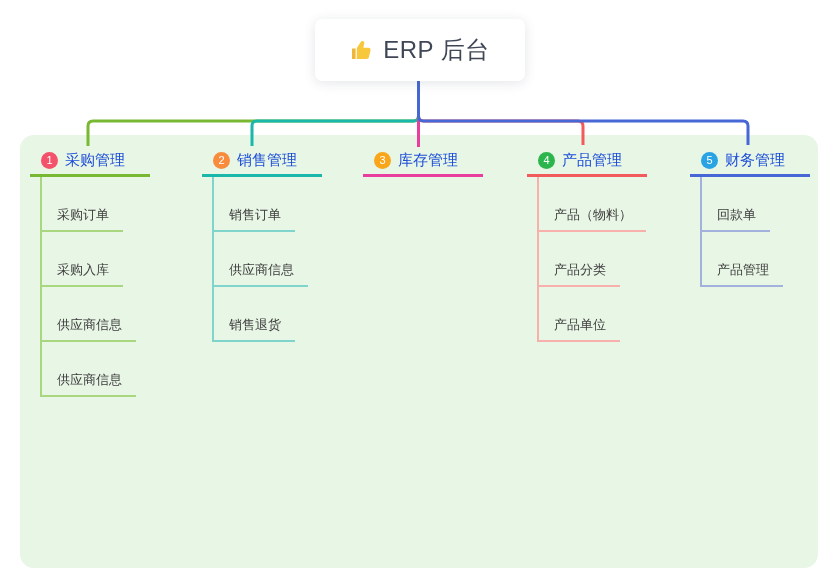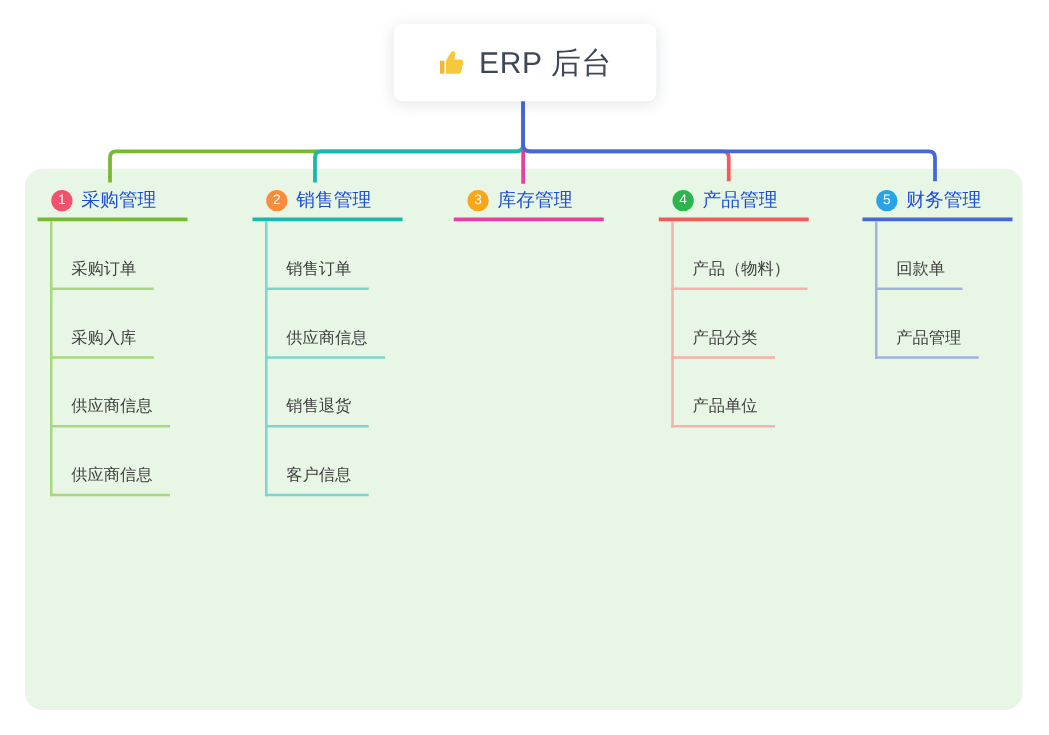--- a/index.html
+++ b/index.html
@@ -90,23 +90,20 @@
     <div class="children">
       <div class="child">
           <span class="child-label">销售订单</span>
         </div>
       <div class="child">
           <span class="child-label">供应商信息</span>
         </div>
       <div class="child">
           <span class="child-label">销售退货</span>
         </div>
-      <div class="child">
-          <span class="child-label">客户信息</span>
-        </div>
     </div>
   </div>
 
   <div class="branch b3" style="--c: #e83f9e; --cl: #f3a0ce; --cb: #f9a61a;">
     <div class="branch-title">
       <span class="badge">3</span>
       <span class="label">库存管理</span>
     </div>
   </div>
 

